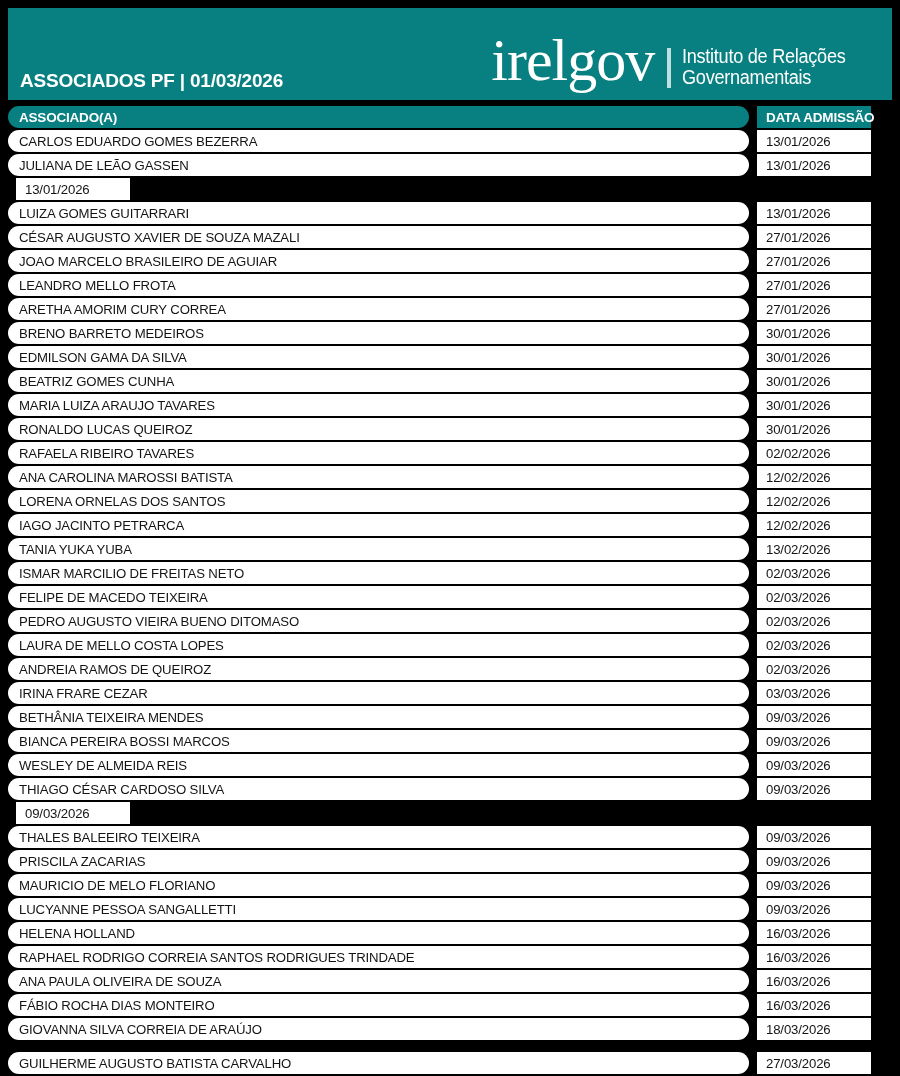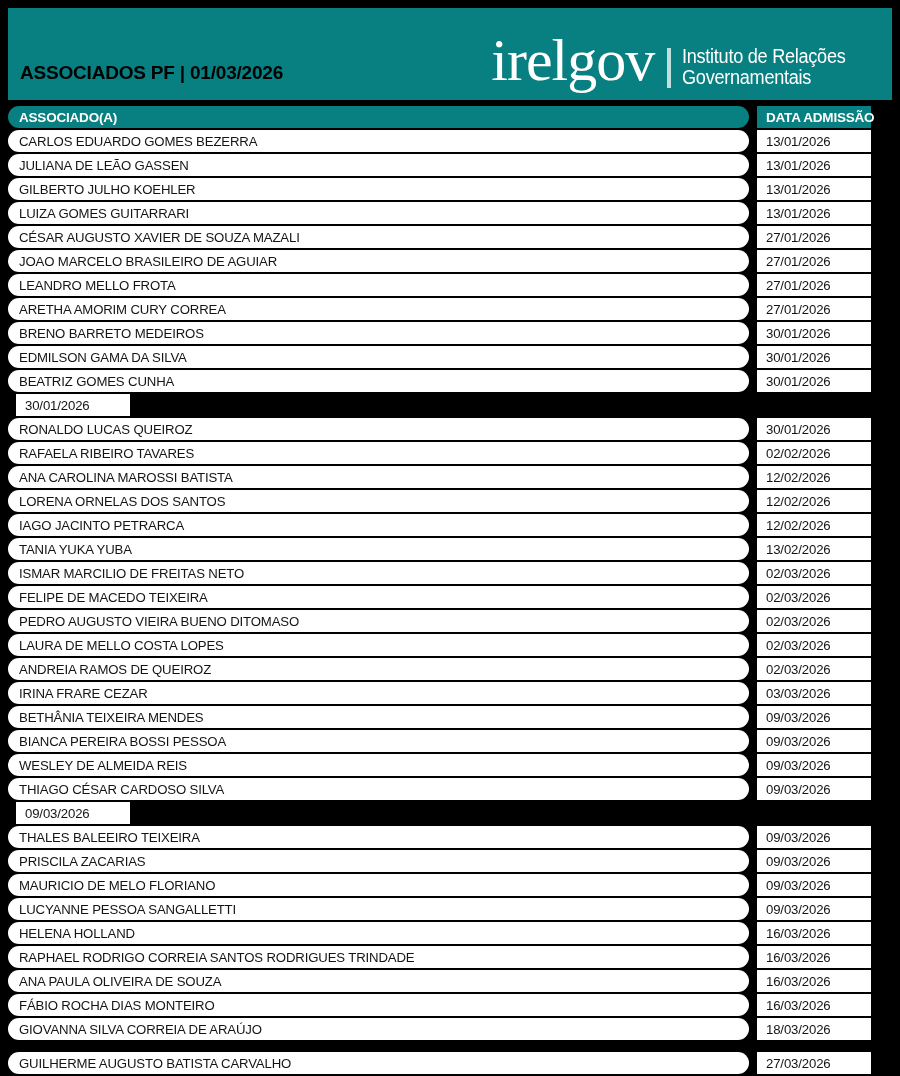--- a/index.html
+++ b/index.html
@@ -30,25 +30,25 @@
     width: 884px;
     height: 92px;
     background: #087F80;
     box-sizing: border-box;
     display: flex;
     align-items: flex-end;
     justify-content: space-between;
   }
 
   .report-title {
-    color: #000000;
+    color: #ffffff;
     font-size: 19px;
     font-weight: bold;
     letter-spacing: -0.2px;
-    padding: 0 0 16px 12px;
+    padding: 0 0 8px 12px;
     white-space: nowrap;
     font-family: "Liberation Sans", sans-serif;
   }
 
   
   .logo {
     display: flex;
     align-items: flex-end;
     padding: 0 34px 12px 0;
   }
@@ -168,21 +168,20 @@
     <div id="table-body">
         <div class="row body-row">
           <div class="cell-name">CARLOS EDUARDO GOMES BEZERRA</div>
           <div class="cell-date">13/01/2026</div>
         </div>
         <div class="row body-row">
           <div class="cell-name">JULIANA DE LEÃO GASSEN</div>
           <div class="cell-date">13/01/2026</div>
         </div>
         <div class="row body-row">
-          <div class="cell-name">GILBERTO JULHO KOEHLER</div>
           <div class="cell-date">13/01/2026</div>
         </div>
         <div class="row body-row">
           <div class="cell-name">LUIZA GOMES GUITARRARI</div>
           <div class="cell-date">13/01/2026</div>
         </div>
         <div class="row body-row">
           <div class="cell-name">CÉSAR AUGUSTO XAVIER DE SOUZA MAZALI</div>
           <div class="cell-date">27/01/2026</div>
         </div>
@@ -204,20 +203,21 @@
         </div>
         <div class="row body-row">
           <div class="cell-name">EDMILSON GAMA DA SILVA</div>
           <div class="cell-date">30/01/2026</div>
         </div>
         <div class="row body-row">
           <div class="cell-name">BEATRIZ GOMES CUNHA</div>
           <div class="cell-date">30/01/2026</div>
         </div>
         <div class="row body-row">
+          <div class="cell-name">MARIA LUIZA ARAUJO TAVARES</div>
           <div class="cell-date">30/01/2026</div>
         </div>
         <div class="row body-row">
           <div class="cell-name">RONALDO LUCAS QUEIROZ</div>
           <div class="cell-date">30/01/2026</div>
         </div>
         <div class="row body-row">
           <div class="cell-name">RAFAELA RIBEIRO TAVARES</div>
           <div class="cell-date">02/02/2026</div>
         </div>
@@ -259,21 +259,21 @@
         </div>
         <div class="row body-row">
           <div class="cell-name">IRINA FRARE CEZAR</div>
           <div class="cell-date">03/03/2026</div>
         </div>
         <div class="row body-row">
           <div class="cell-name">BETHÂNIA TEIXEIRA MENDES</div>
           <div class="cell-date">09/03/2026</div>
         </div>
         <div class="row body-row">
-          <div class="cell-name">BIANCA PEREIRA BOSSI PESSOA</div>
+          <div class="cell-name">BIANCA PEREIRA BOSSI MARCOS</div>
           <div class="cell-date">09/03/2026</div>
         </div>
         <div class="row body-row">
           <div class="cell-name">WESLEY DE ALMEIDA REIS</div>
           <div class="cell-date">09/03/2026</div>
         </div>
         <div class="row body-row">
           <div class="cell-name">THIAGO CÉSAR CARDOSO SILVA</div>
           <div class="cell-date">09/03/2026</div>
         </div>

